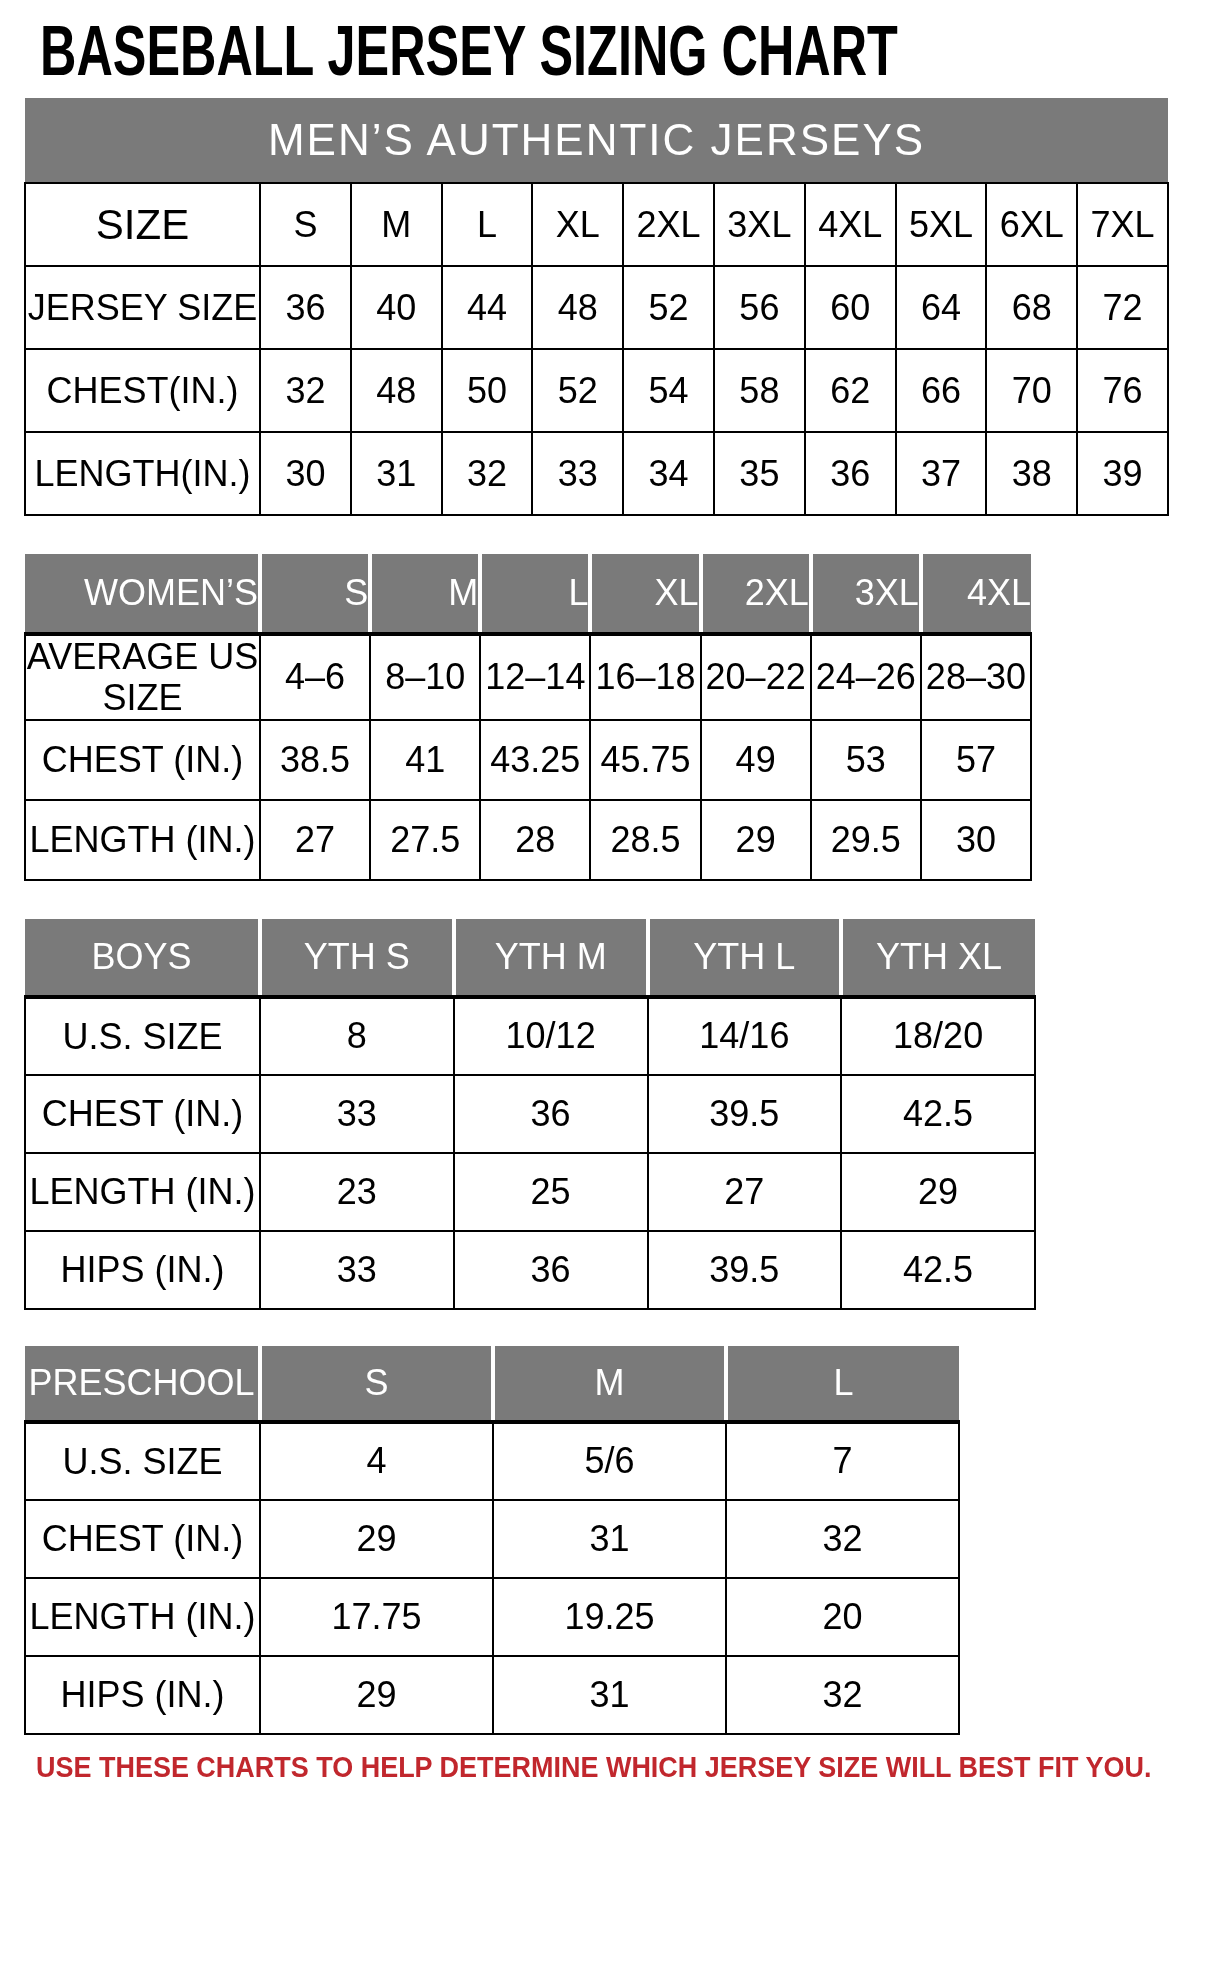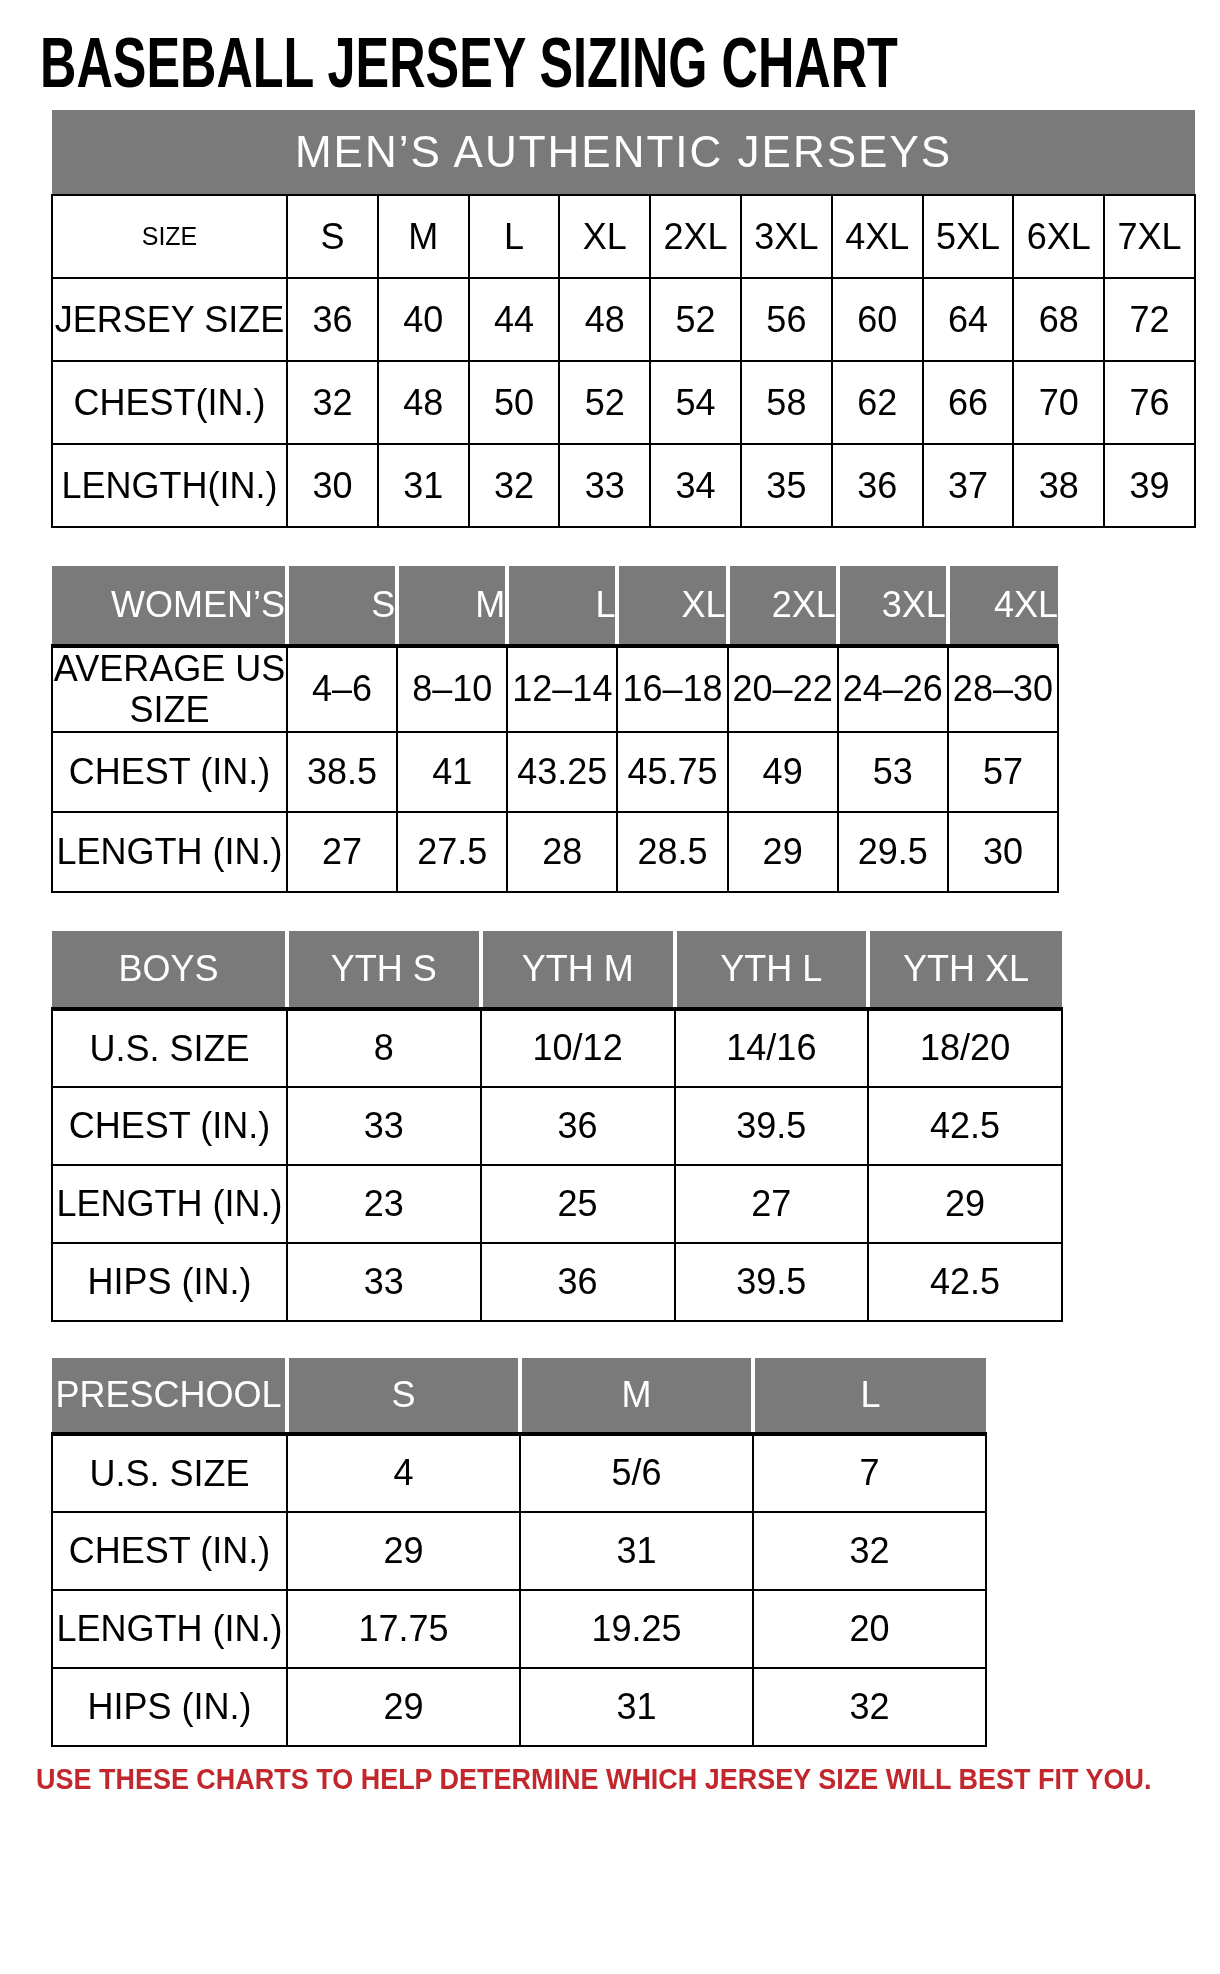--- a/index.html
+++ b/index.html
@@ -6,38 +6,38 @@
     --red:#c1272d;
     --gray:#7a7a7a;
     --border:#000000;
   }
   html,body{margin:0;padding:0;}
   body{
     width:1220px;height:1974px;background:#ffffff;color:#000;
     font-family:"Liberation Sans", sans-serif;
     overflow:hidden;
   }
-  .page{padding-top:28px;}
+  .page{padding-top:16px;}
 
   .title{
     margin:0 0 0 40px;
     font-size:70px;font-weight:bold;letter-spacing:0px;
     transform:scaleX(0.72);transform-origin:left center;
     white-space:nowrap;line-height:1.0;
   }
   .note{
     margin:16px 0 0 42px;
     color:var(--red);
     font-size:30px;font-weight:bold;line-height:1.23;
   }
   .note span{display:block;}
 
   table.tbl{
     border-collapse:collapse;table-layout:fixed;
-    margin-left:51px;
+    margin-left:24px;
   }
   #mens{width:1145px;margin-top:12px;margin-bottom:38px;}
   #womens{width:1008px;margin-bottom:38px;}
   #boys{width:1012px;margin-bottom:36px;}
   #preschool{width:936px;margin-bottom:0;}
   col.label-col{width:235px;}
 
   .tbl td,.tbl th{
     border:2px solid var(--border);
     text-align:center;vertical-align:middle;
@@ -52,21 +52,21 @@
   tr.gray-header th{
     border:none;border-bottom:4px solid var(--border);
     background:var(--gray);color:#fff;
     font-size:36px;
   }
   tr.gray-header th + th{border-left:4px solid #ffffff;}
 
   .row-label{font-size:36px;line-height:1.15;}
   .size-value{font-size:36px;white-space:nowrap;}
   tr.plain-header td{font-size:36px;}
-  tr.plain-header td:first-child{font-size:25px;}
+  tr.plain-header td:first-child{font-size:42px;}
 
   #mens tbody tr{height:83px;}
   #womens tr.gray-header th{height:78px;text-align:right;}
   #womens tr.data-row{height:80px;}
   #boys tr.gray-header th{height:76px;}
   #boys tr.data-row{height:78px;}
   #preschool tr.gray-header th{height:74px;}
   #preschool tr.data-row{height:78px;}
 
   .footer{

